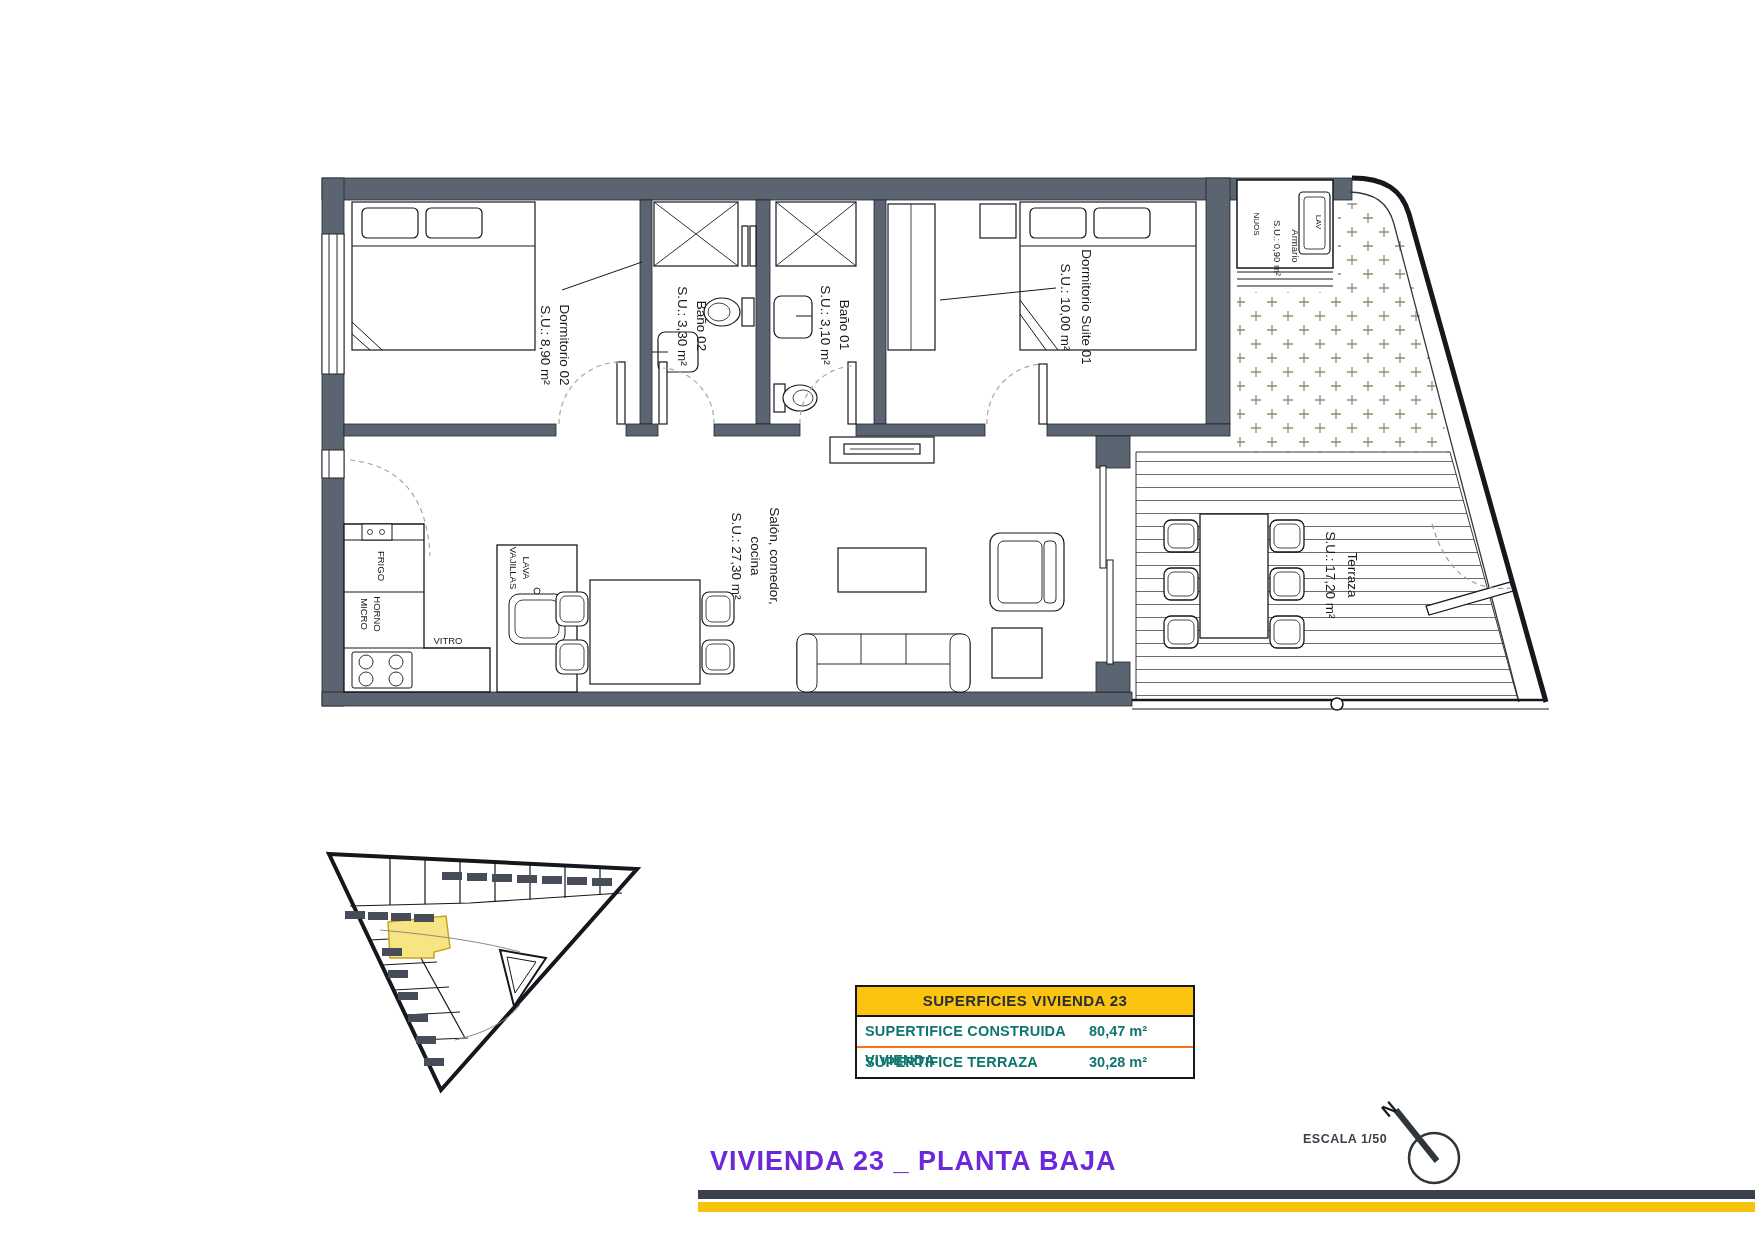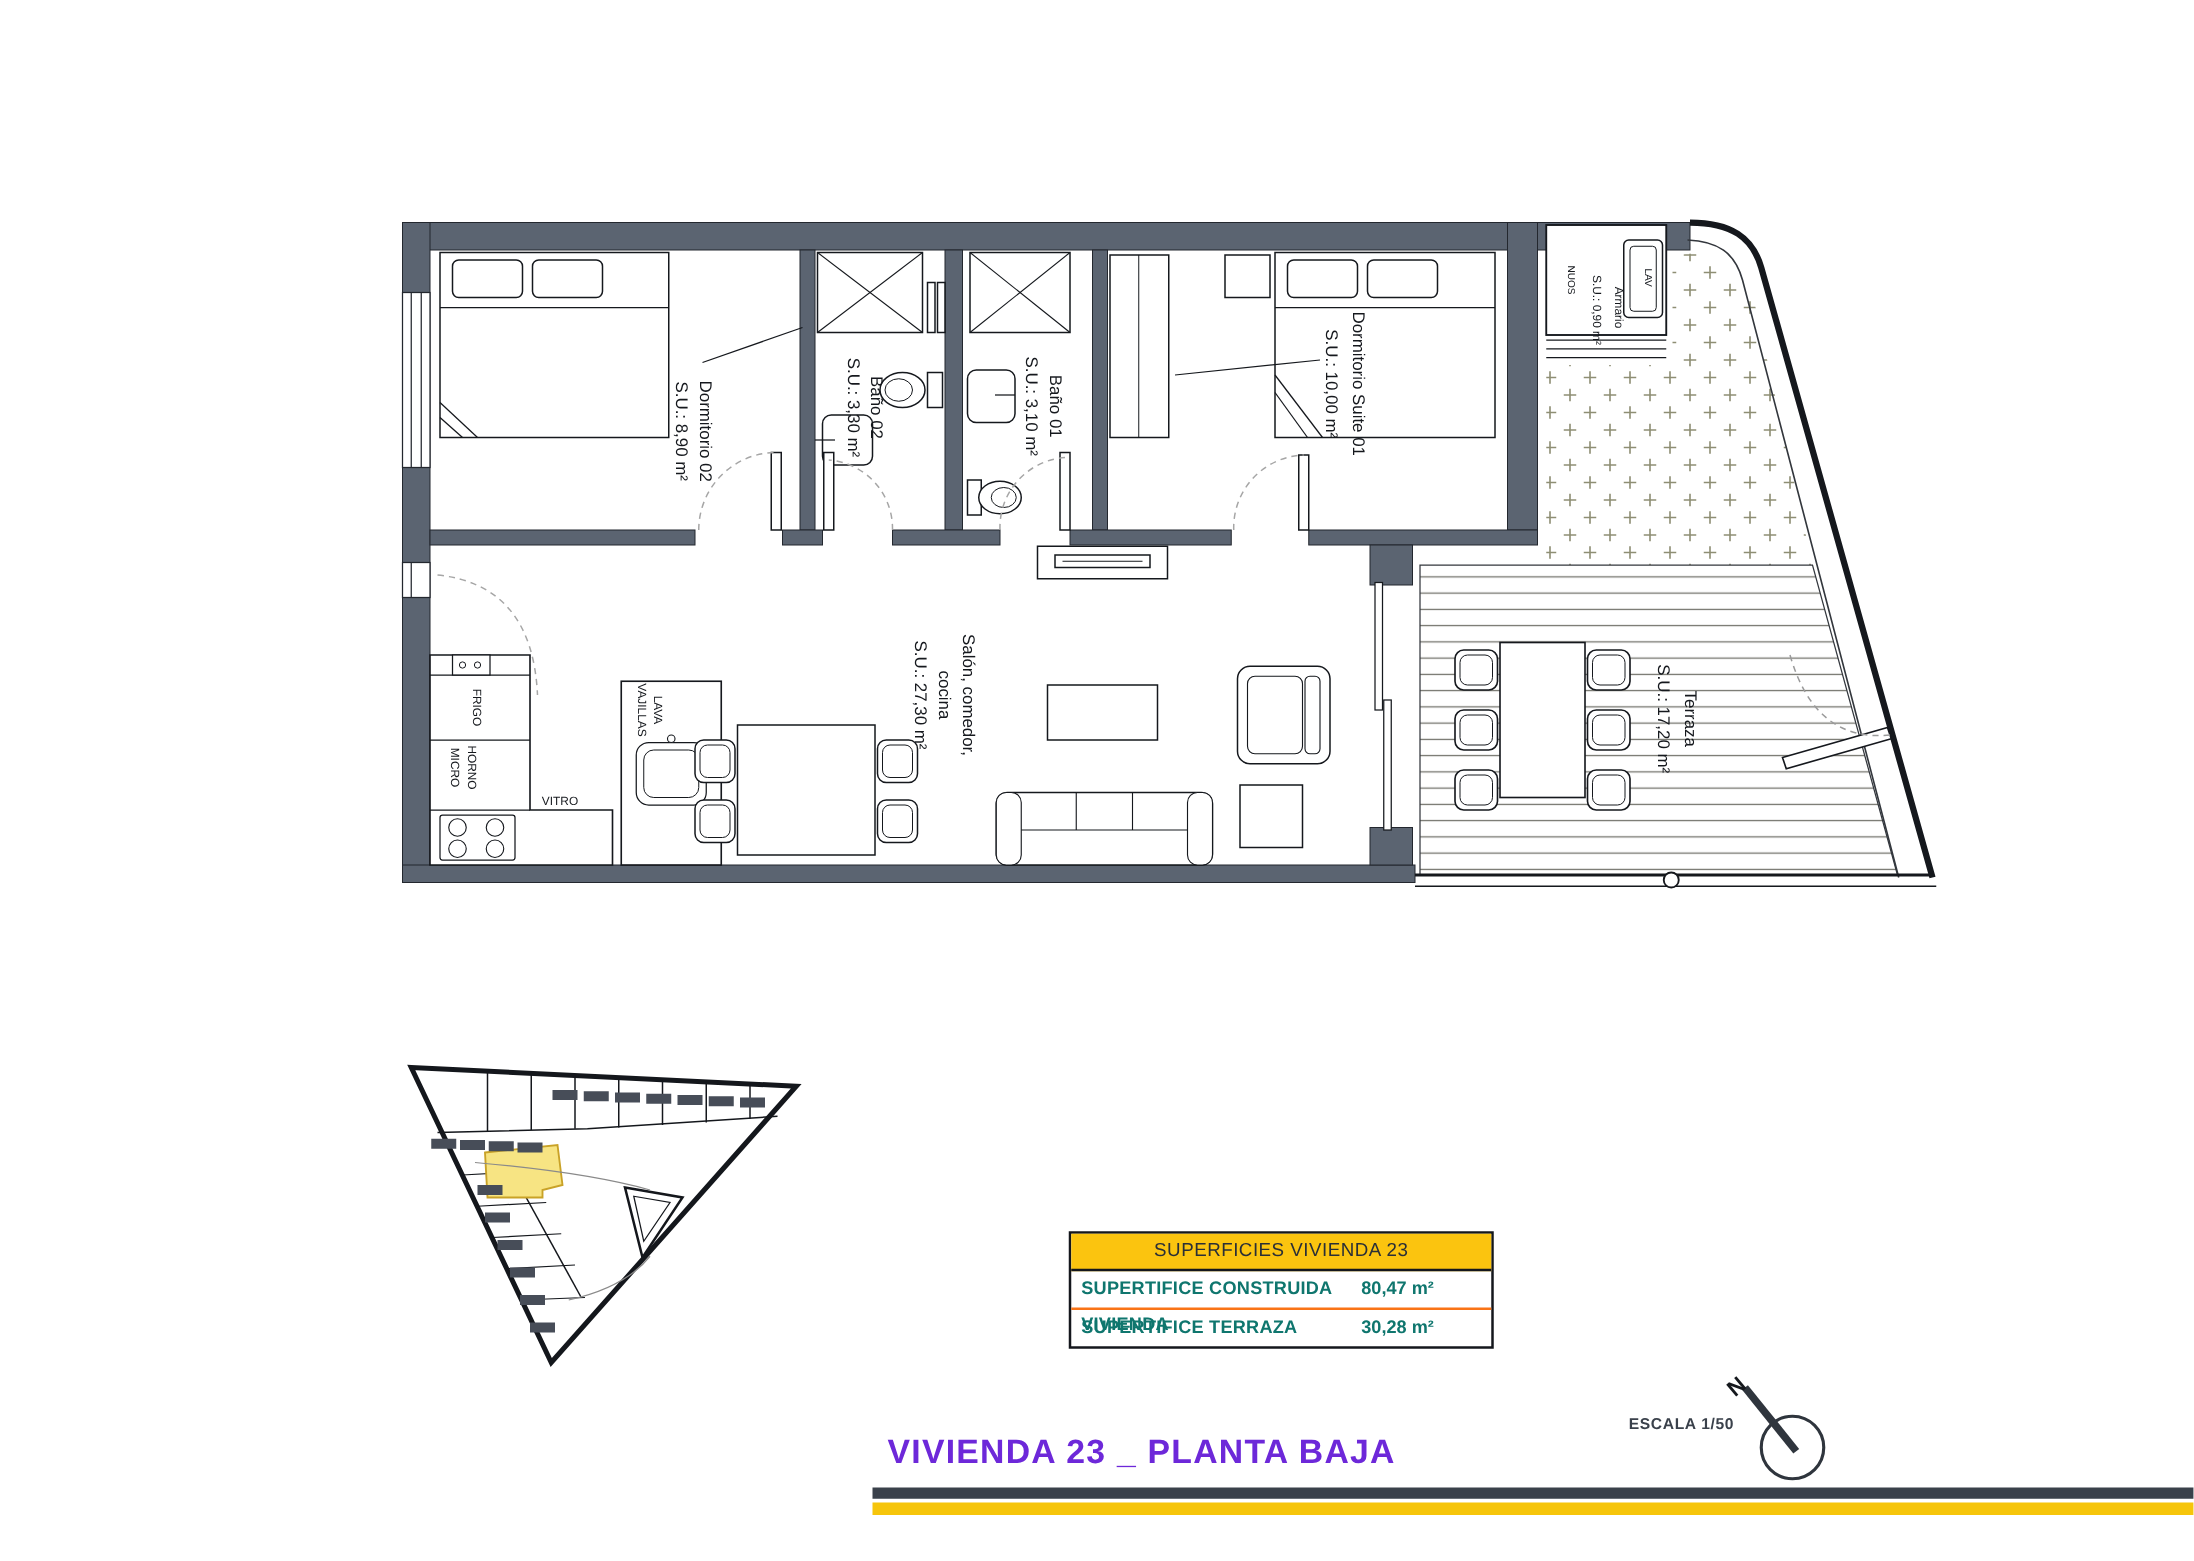--- a/index.html
+++ b/index.html
@@ -7,21 +7,21 @@
           font-family:"Liberation Sans",sans-serif;}
   svg{position:absolute;left:0;top:0;}
   svg text{font-family:"Liberation Sans",sans-serif;fill:#15181d;}
   .rm{font-size:13.5px;}
   .sm{font-size:9.5px;}
   .xs{font-size:8px;}
   .vitro{font-size:9.5px;}
   
   .tbl{position:absolute;left:855px;top:985px;width:336px;border:2px solid #14171c;background:#fff;}
   .tbl-head{height:28px;line-height:28px;text-align:center;background:#fbc40f;color:#2a2f37;
-            font-weight:normal;font-size:15px;letter-spacing:.4px;border-bottom:2px solid #14171c;}
+            font-weight:bold;font-size:15px;letter-spacing:.4px;border-bottom:2px solid #14171c;}
   .tbl-row{display:flex;height:29px;line-height:29px;font-size:14.5px;color:#0f766e;font-weight:600;}
   .tbl-row + .tbl-row{border-top:2px solid #f97316;}
   .tbl-label{flex:1;padding-left:8px;letter-spacing:.2px;}
   .tbl-value{width:104px;}
   
   .title{position:absolute;left:710px;top:1146px;font-size:27px;font-weight:bold;color:#6d28d9;
          letter-spacing:1px;}
   .bar-dark{position:absolute;left:698px;top:1190px;width:1057px;height:9px;background:#3a414b;}
   .bar-yellow{position:absolute;left:698px;top:1202px;width:1057px;height:10px;background:#f6c50b;}
   .escala{position:absolute;left:1303px;top:1132px;font-size:12.5px;font-weight:bold;color:#3a414b;

